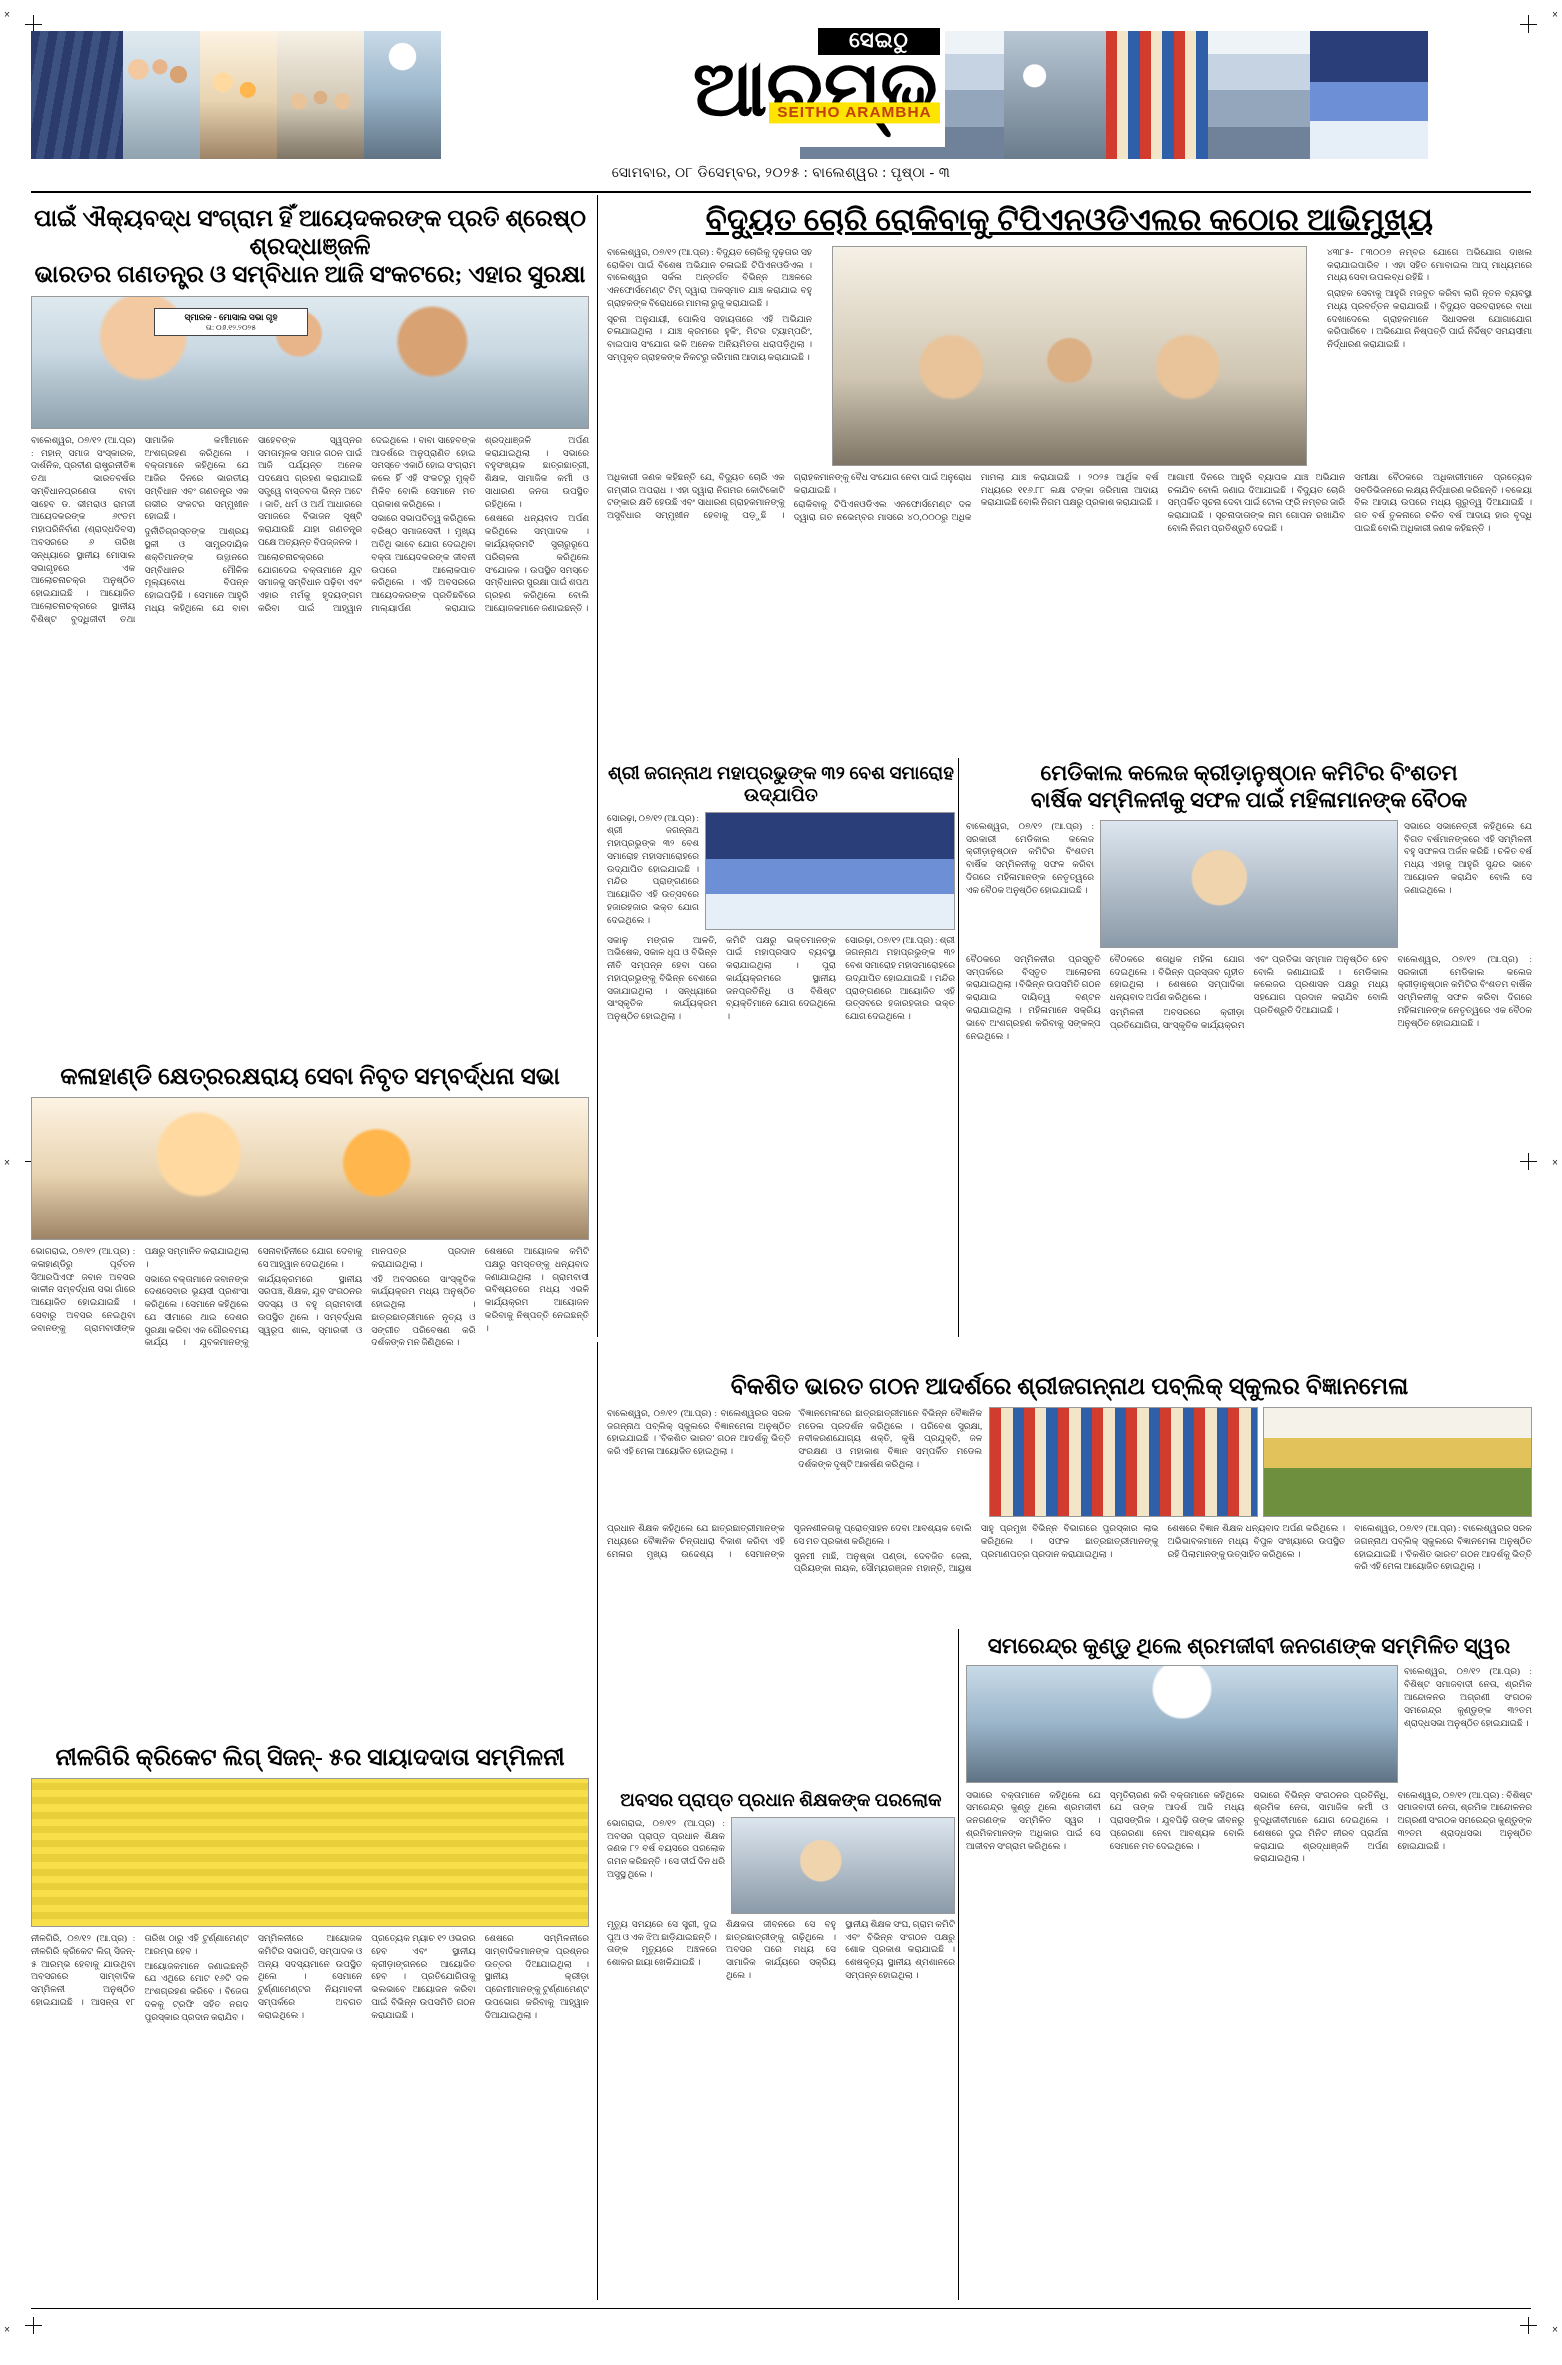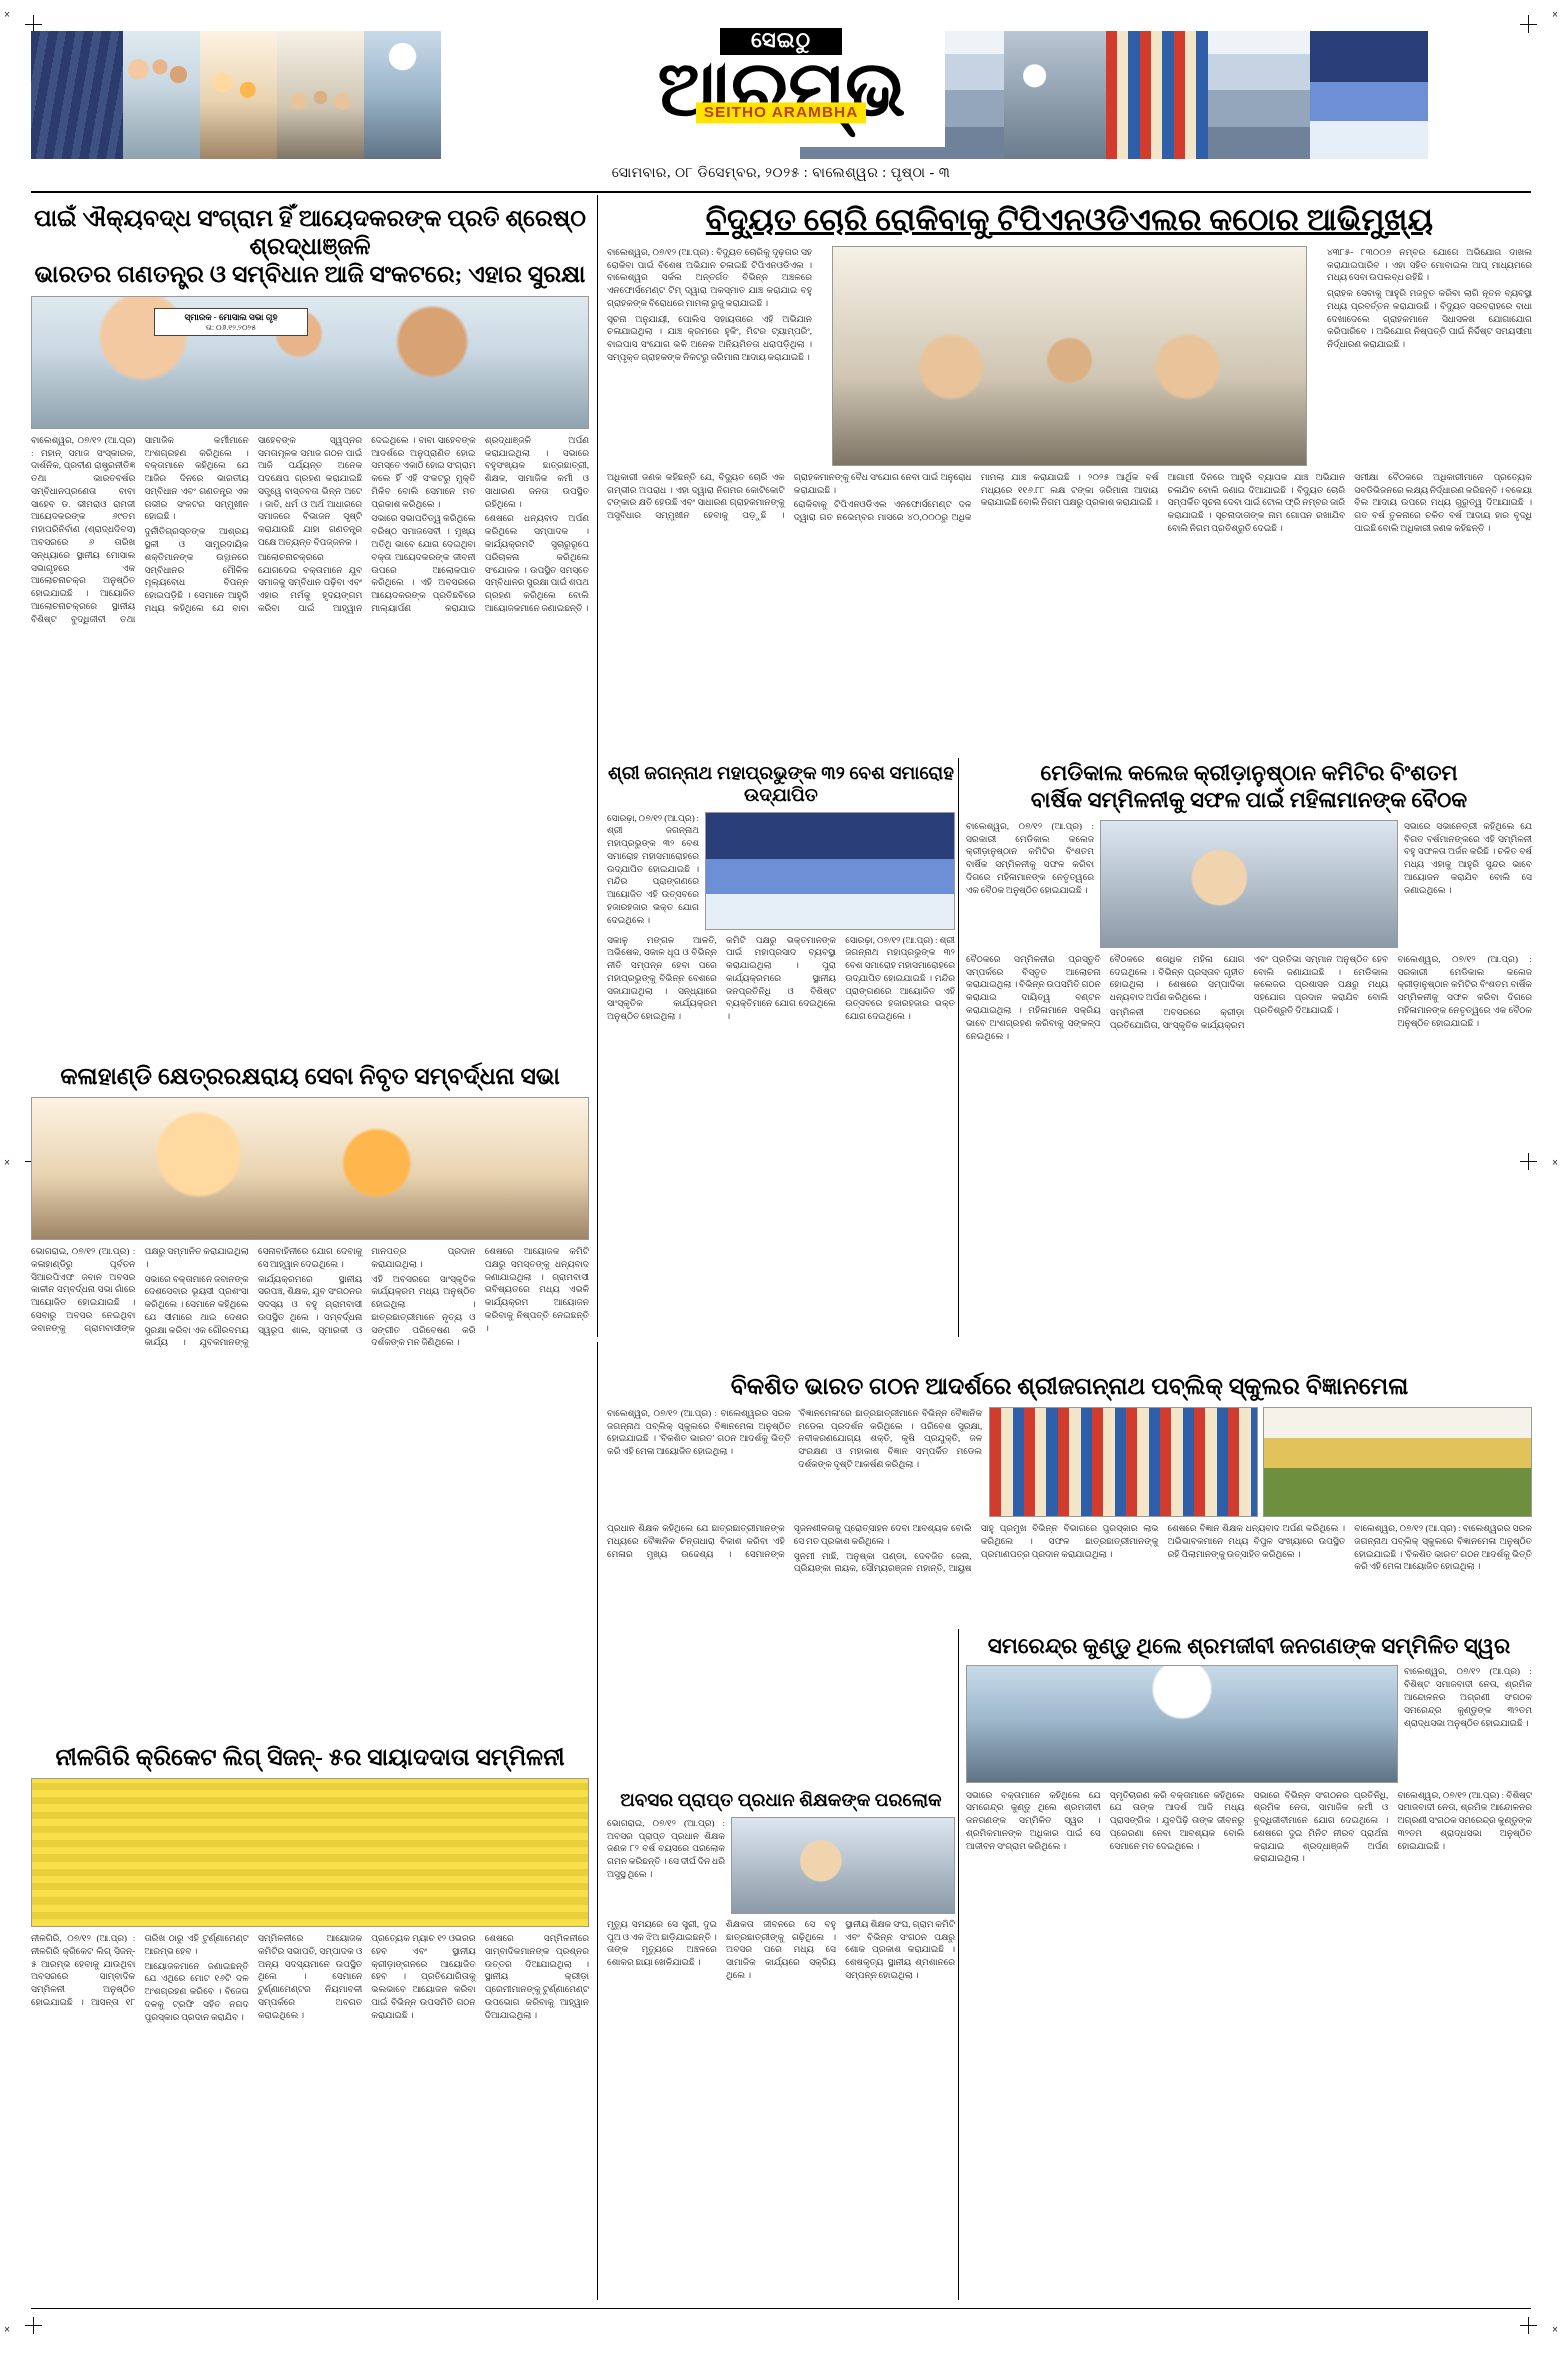--- a/index.html
+++ b/index.html
@@ -36,21 +36,21 @@
   .cp6 { right:24.6px; bottom:32px; }
 
   .hrule { position:absolute; background:#000; }
 
   
   .masthead { position:absolute; left:31px; right:31px; top:31px; height:154px; }
   .mast-strip { position:absolute; top:0; height:128px; width:100%; display:flex; }
   .strip-img { height:128px; flex:0 0 auto; position:relative; overflow:hidden; }
   .mast-title-wrap {
     position:absolute; left:50%; transform:translateX(-50%); top:-3.1px;
-    width:328px; text-align:center; z-index:5; background:#fff; padding:0 5.1px;
+    width:328px; text-align:right; z-index:5; background:#fff; padding:0 5.1px;
   }
   .seitho-band {
     display:inline-block; background:#000; color:#fff; font-weight:bold;
     font-size:21.5px; letter-spacing:1px; padding:2px 31px 3.1px; line-height:1;
     font-family:"Liberation Sans",sans-serif;
   }
   .mast-odia {
     font-size:77px; font-weight:bold; line-height:0.95; letter-spacing:-1px;
     font-family:"Liberation Serif",serif; color:#000; margin-top:-2px;
   }

